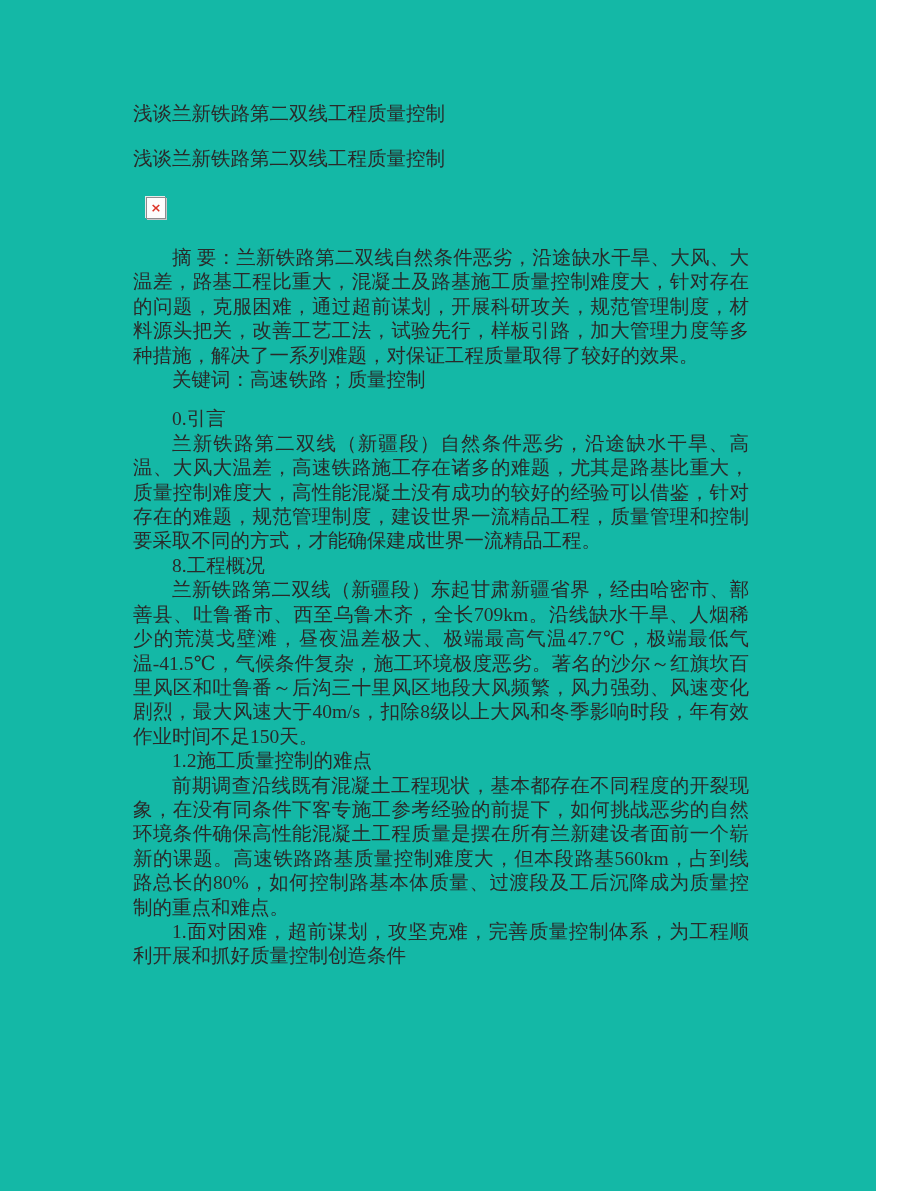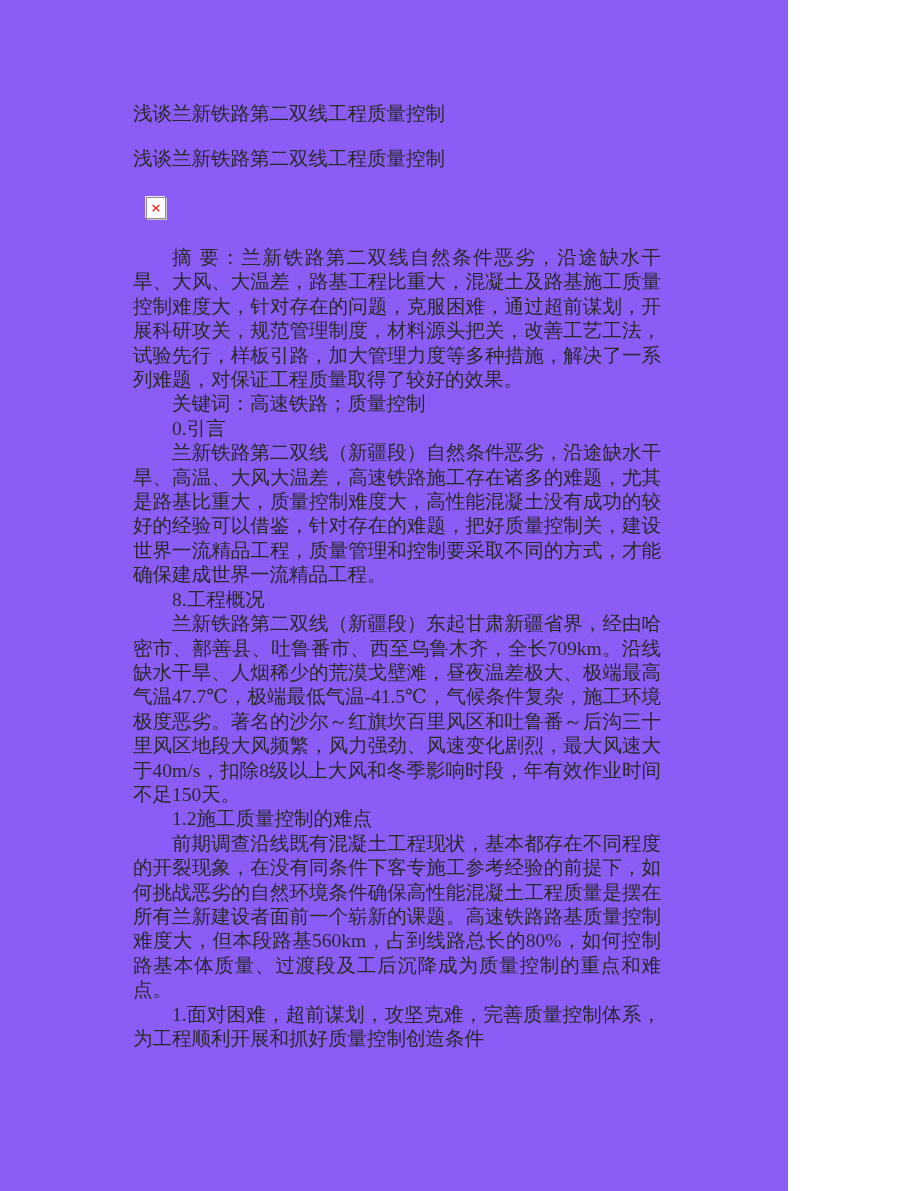--- a/index.html
+++ b/index.html
@@ -9,24 +9,24 @@
   }
   body {
     width: 920px;
     height: 1191px;
     overflow: hidden;
     font-family: "Liberation Serif", "DejaVu Serif", serif;
     color: #2a2a2a;
   }
   .page {
     box-sizing: border-box;
-    width: 788px;
+    width: 876px;
     height: 1191px;
     padding: 102px 127px 0 133px;
-    background: #8b5cf6;
+    background: #14b8a6;
   }
   .doc-title {
     font-size: 19.5px;
     line-height: 24px;
     margin: 0 0 21px 0;
     white-space: nowrap;
   }
   .icon-row {
     margin: 26px 0 26px 13px;
     height: 23px;
@@ -51,20 +51,21 @@
     transform: translateY(-1px);
   }
   .para {
     font-size: 19.5px;
     line-height: 24.4px;
     margin: 0;
     text-align: justify;
     text-indent: 2em;
   }
   .kw {
+    margin-bottom: 15px;
     text-align: left;
   }
   .heading {
     text-align: left;
   }
 </style>
 </head>
 <body>
 
 <div class="page">
@@ -78,21 +79,21 @@
       <span class="x-glyph">×</span>
     </span>
   </div>
 
   <p class="para">摘 要：兰新铁路第二双线自然条件恶劣，沿途缺水干旱、大风、大温差，路基工程比重大，混凝土及路基施工质量控制难度大，针对存在的问题，克服困难，通过超前谋划，开展科研攻关，规范管理制度，材料源头把关，改善工艺工法，试验先行，样板引路，加大管理力度等多种措施，解决了一系列难题，对保证工程质量取得了较好的效果。</p>
 
   <p class="para kw">关键词：高速铁路；质量控制</p>
 
   <p class="para heading">0.引言</p>
 
-  <p class="para">兰新铁路第二双线（新疆段）自然条件恶劣，沿途缺水干旱、高温、大风大温差，高速铁路施工存在诸多的难题，尤其是路基比重大，质量控制难度大，高性能混凝土没有成功的较好的经验可以借鉴，针对存在的难题，把好质量控制关，建设世界一流精品工程，质量管理和控制要采取不同的方式，才能确保建成世界一流精品工程。</p>
+  <p class="para">兰新铁路第二双线（新疆段）自然条件恶劣，沿途缺水干旱、高温、大风大温差，高速铁路施工存在诸多的难题，尤其是路基比重大，质量控制难度大，高性能混凝土没有成功的较好的经验可以借鉴，针对存在的难题，规范管理制度，建设世界一流精品工程，质量管理和控制要采取不同的方式，才能确保建成世界一流精品工程。</p>
 
   <p class="para heading">8.工程概况</p>
 
 
   <p class="para">兰新铁路第二双线（新疆段）东起甘肃新疆省界，经由哈密市、鄯善县、吐鲁番市、西至乌鲁木齐，全长709km。沿线缺水干旱、人烟稀少的荒漠戈壁滩，昼夜温差极大、极端最高气温47.7℃，极端最低气温-41.5℃，气候条件复杂，施工环境极度恶劣。著名的沙尔～红旗坎百里风区和吐鲁番～后沟三十里风区地段大风频繁，风力强劲、风速变化剧烈，最大风速大于40m/s，扣除8级以上大风和冬季影响时段，年有效作业时间不足150天。</p>
 
   <p class="para heading">1.2施工质量控制的难点</p>
 
   <p class="para">前期调查沿线既有混凝土工程现状，基本都存在不同程度的开裂现象，在没有同条件下客专施工参考经验的前提下，如何挑战恶劣的自然环境条件确保高性能混凝土工程质量是摆在所有兰新建设者面前一个崭新的课题。高速铁路路基质量控制难度大，但本段路基560km，占到线路总长的80%，如何控制路基本体质量、过渡段及工后沉降成为质量控制的重点和难点。</p>
 

